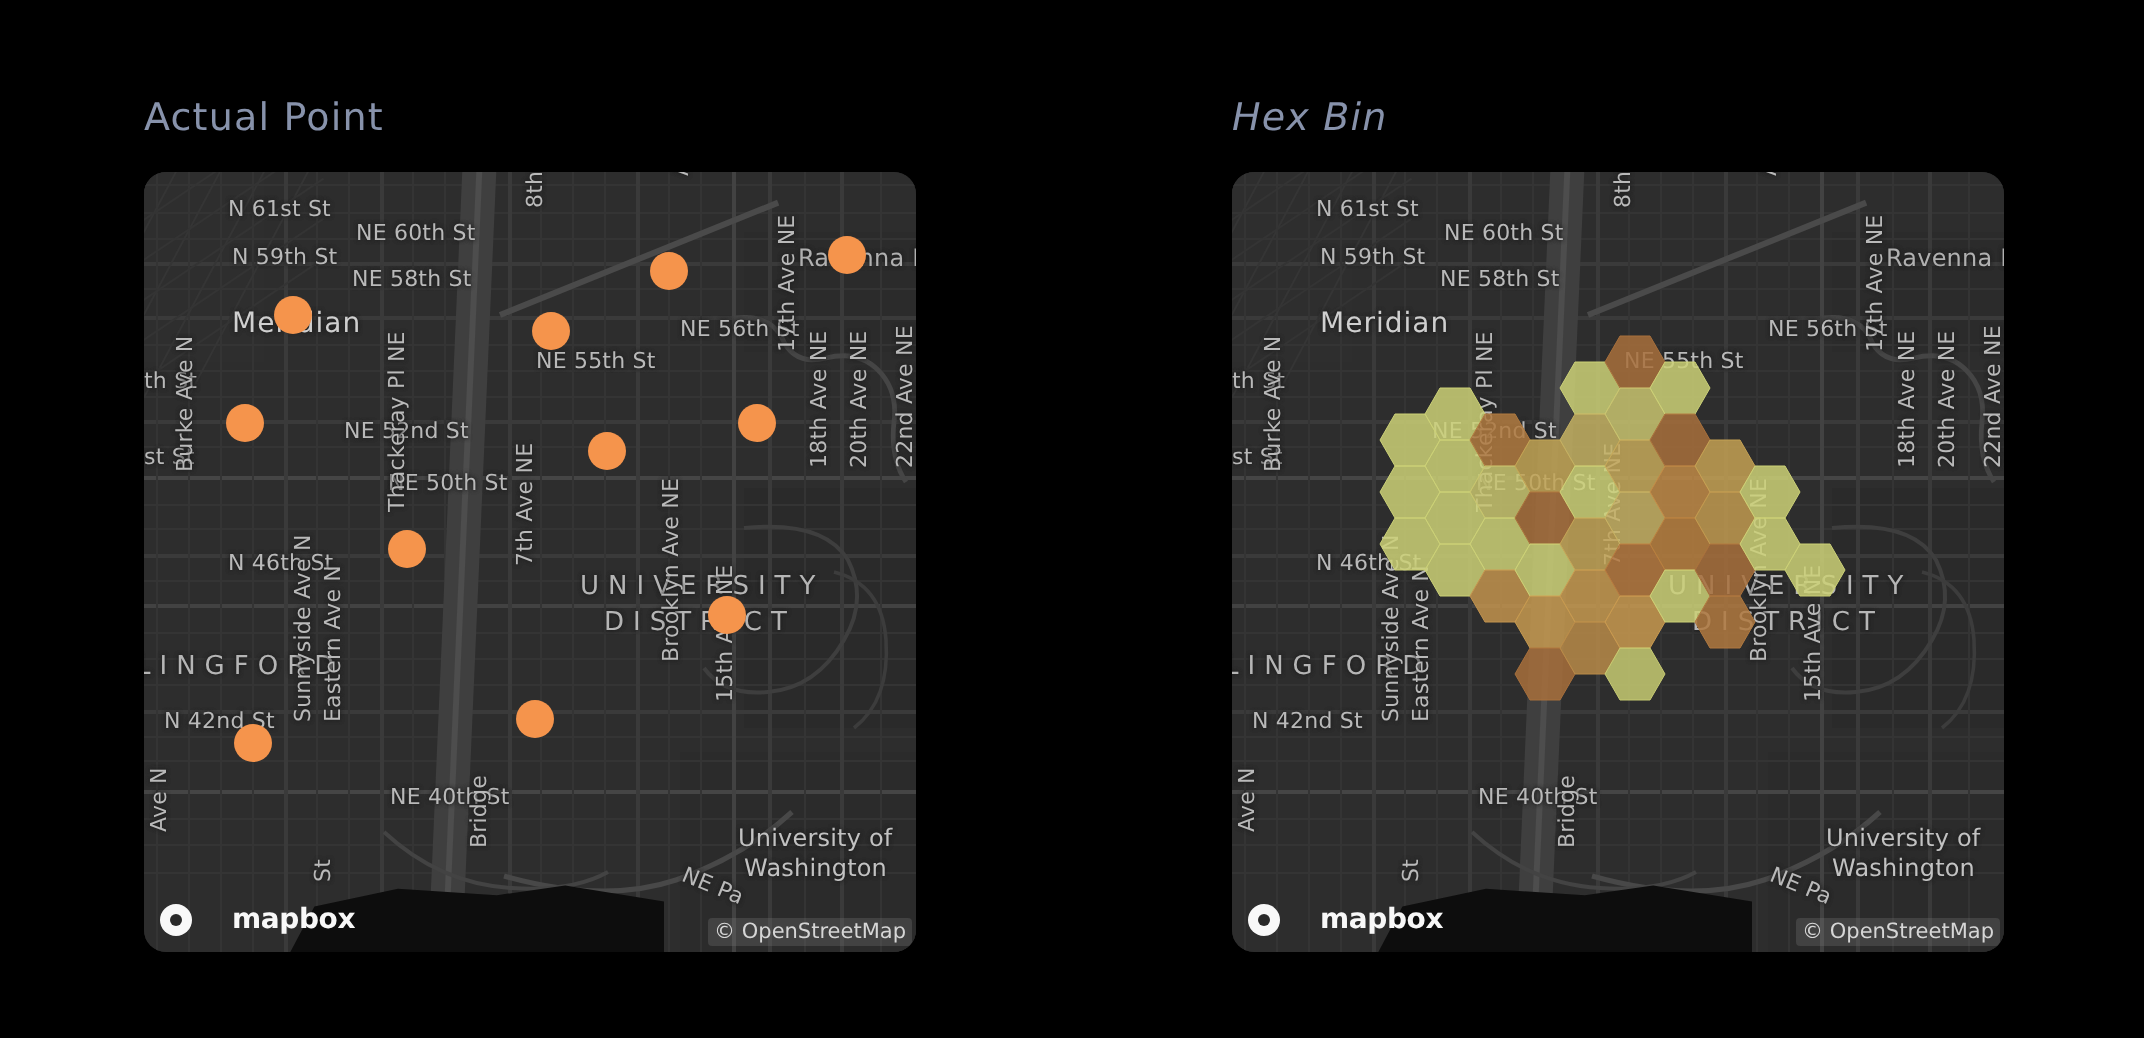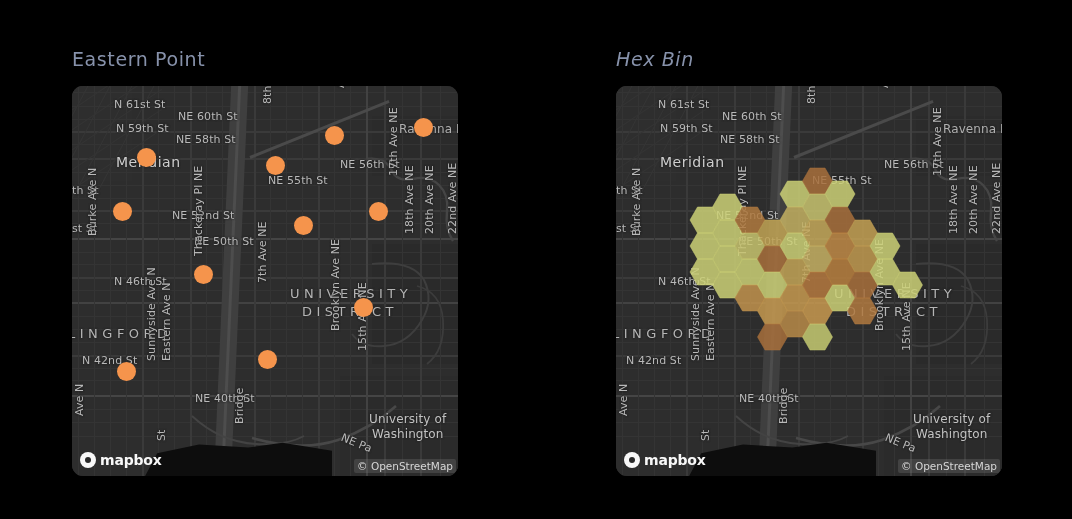--- a/index.html
+++ b/index.html
@@ -78,21 +78,21 @@
     position: absolute;
     width: 19px; height: 19px;
     border-radius: 50%;
     background: #f5944c;
   }
 
   
   .mapbox-logo {
     position: absolute;
     left: 8px; bottom: 8px;
-    display: flex; align-items: center; gap: 4px;
+    display: flex; align-items: center; gap: 20px;
     opacity: 0.97;
   }
   .mapbox-mark {
     width: 16px; height: 16px; border-radius: 50%;
     background: #ffffff;
     display: flex; align-items: center; justify-content: center;
   }
   .mapbox-mark i {
     display: block; width: 6px; height: 6px; border-radius: 50%;
     background: #2a2a2a;
@@ -113,21 +113,21 @@
     white-space: nowrap;
     font-family: "DejaVu Sans", sans-serif;
   }
 </style>
 </head>
 <body>
 
 <div class="page">
 
   <div class="panel panel-left">
-    <div class="panel-title">Eastern Point</div>
+    <div class="panel-title">Actual Point</div>
 
     <div class="map-card">
       <div class="map-inner" id="map-left">
         <div class="land"></div>
       <div class="parkfill" style="left: 300px; top: 158px; width: 86px; height: 120px; background: rgb(42, 42, 42);"></div>
           <div class="parkfill" style="left: 268px; top: 290px; width: 118px; height: 100px; background: rgb(43, 43, 43);"></div>
           <div class="parkfill" style="left: 300px; top: 30px; width: 86px; height: 60px; background: rgb(43, 43, 43);"></div>
           <div class="parkfill" style="left: 0px; top: 0px; width: 60px; height: 95px; background: rgb(46, 46, 46);"></div>
           <div class="road" style="left: 0px; top: 6px; width: 386px; height: 1.4px; background: rgb(52, 52, 52);"></div>
           <div class="road" style="left: 0px; top: 20px; width: 386px; height: 1.4px; background: rgb(52, 52, 52);"></div>

